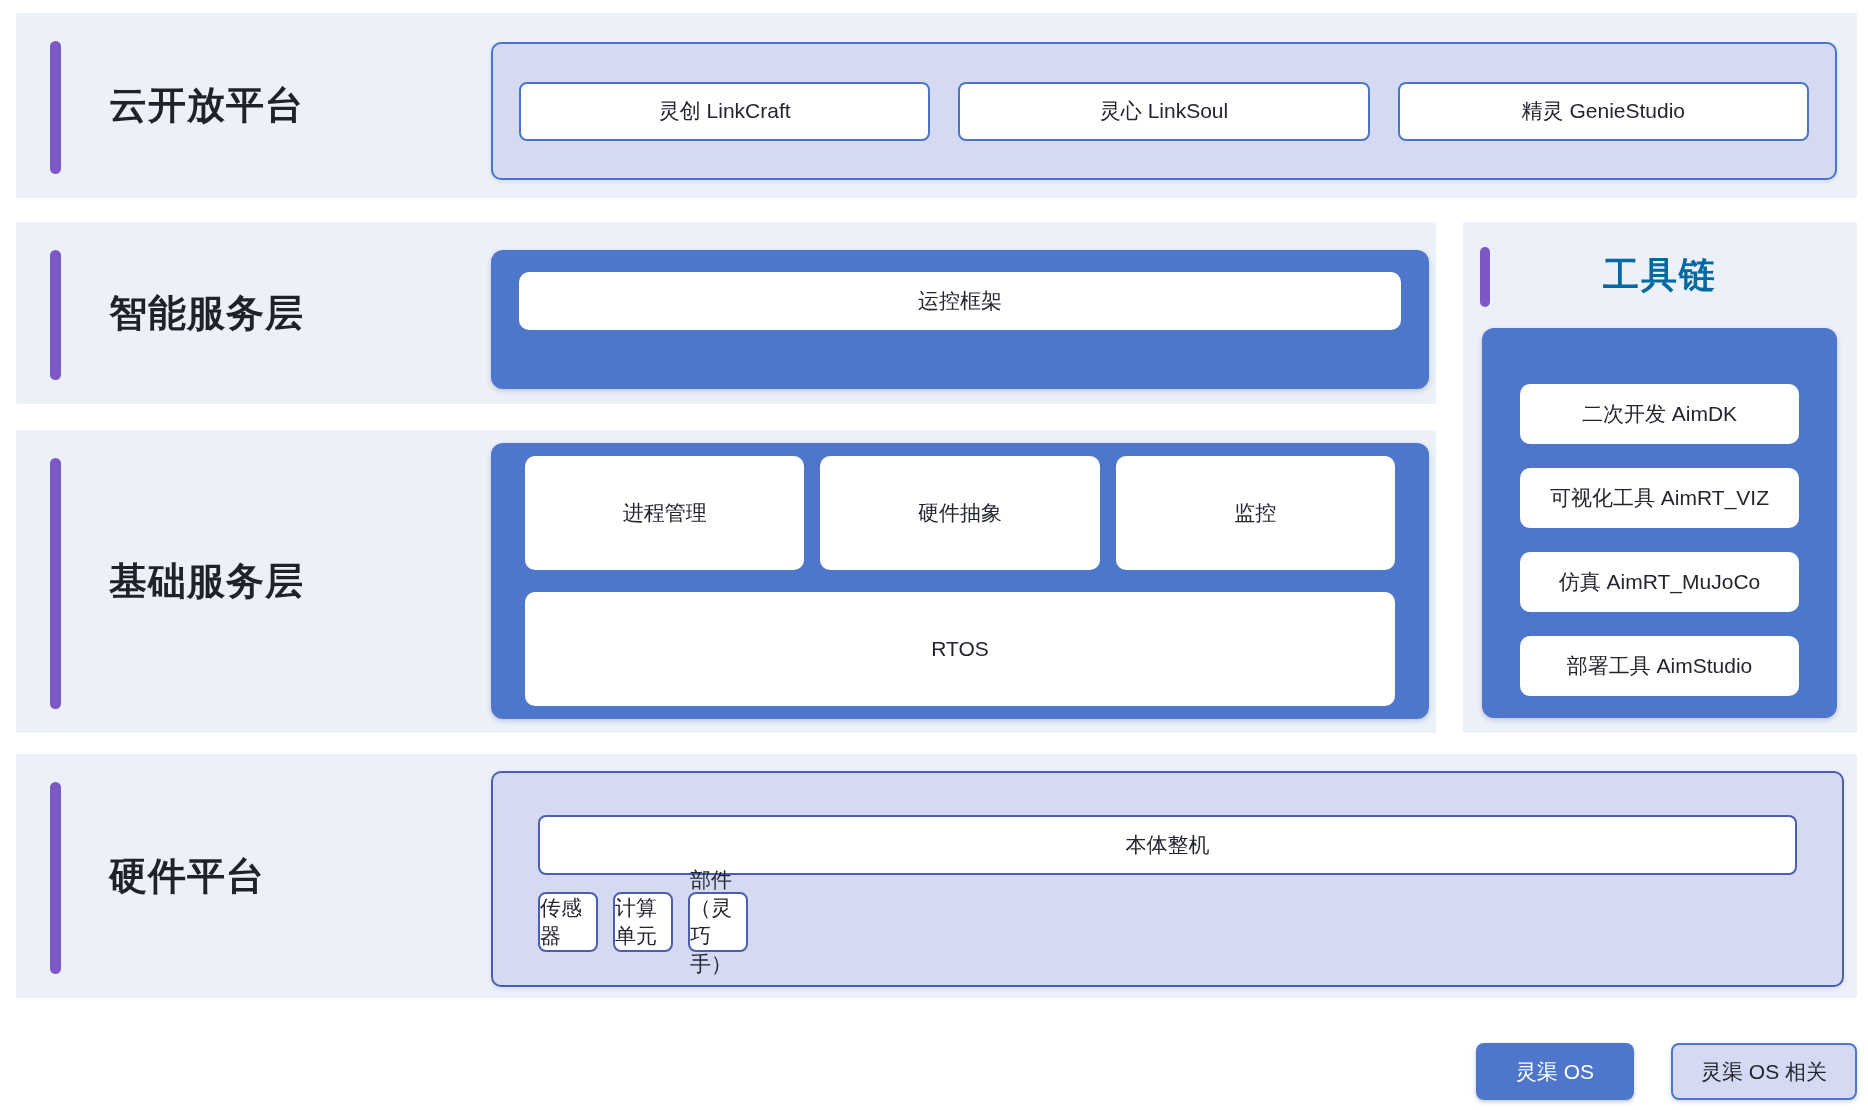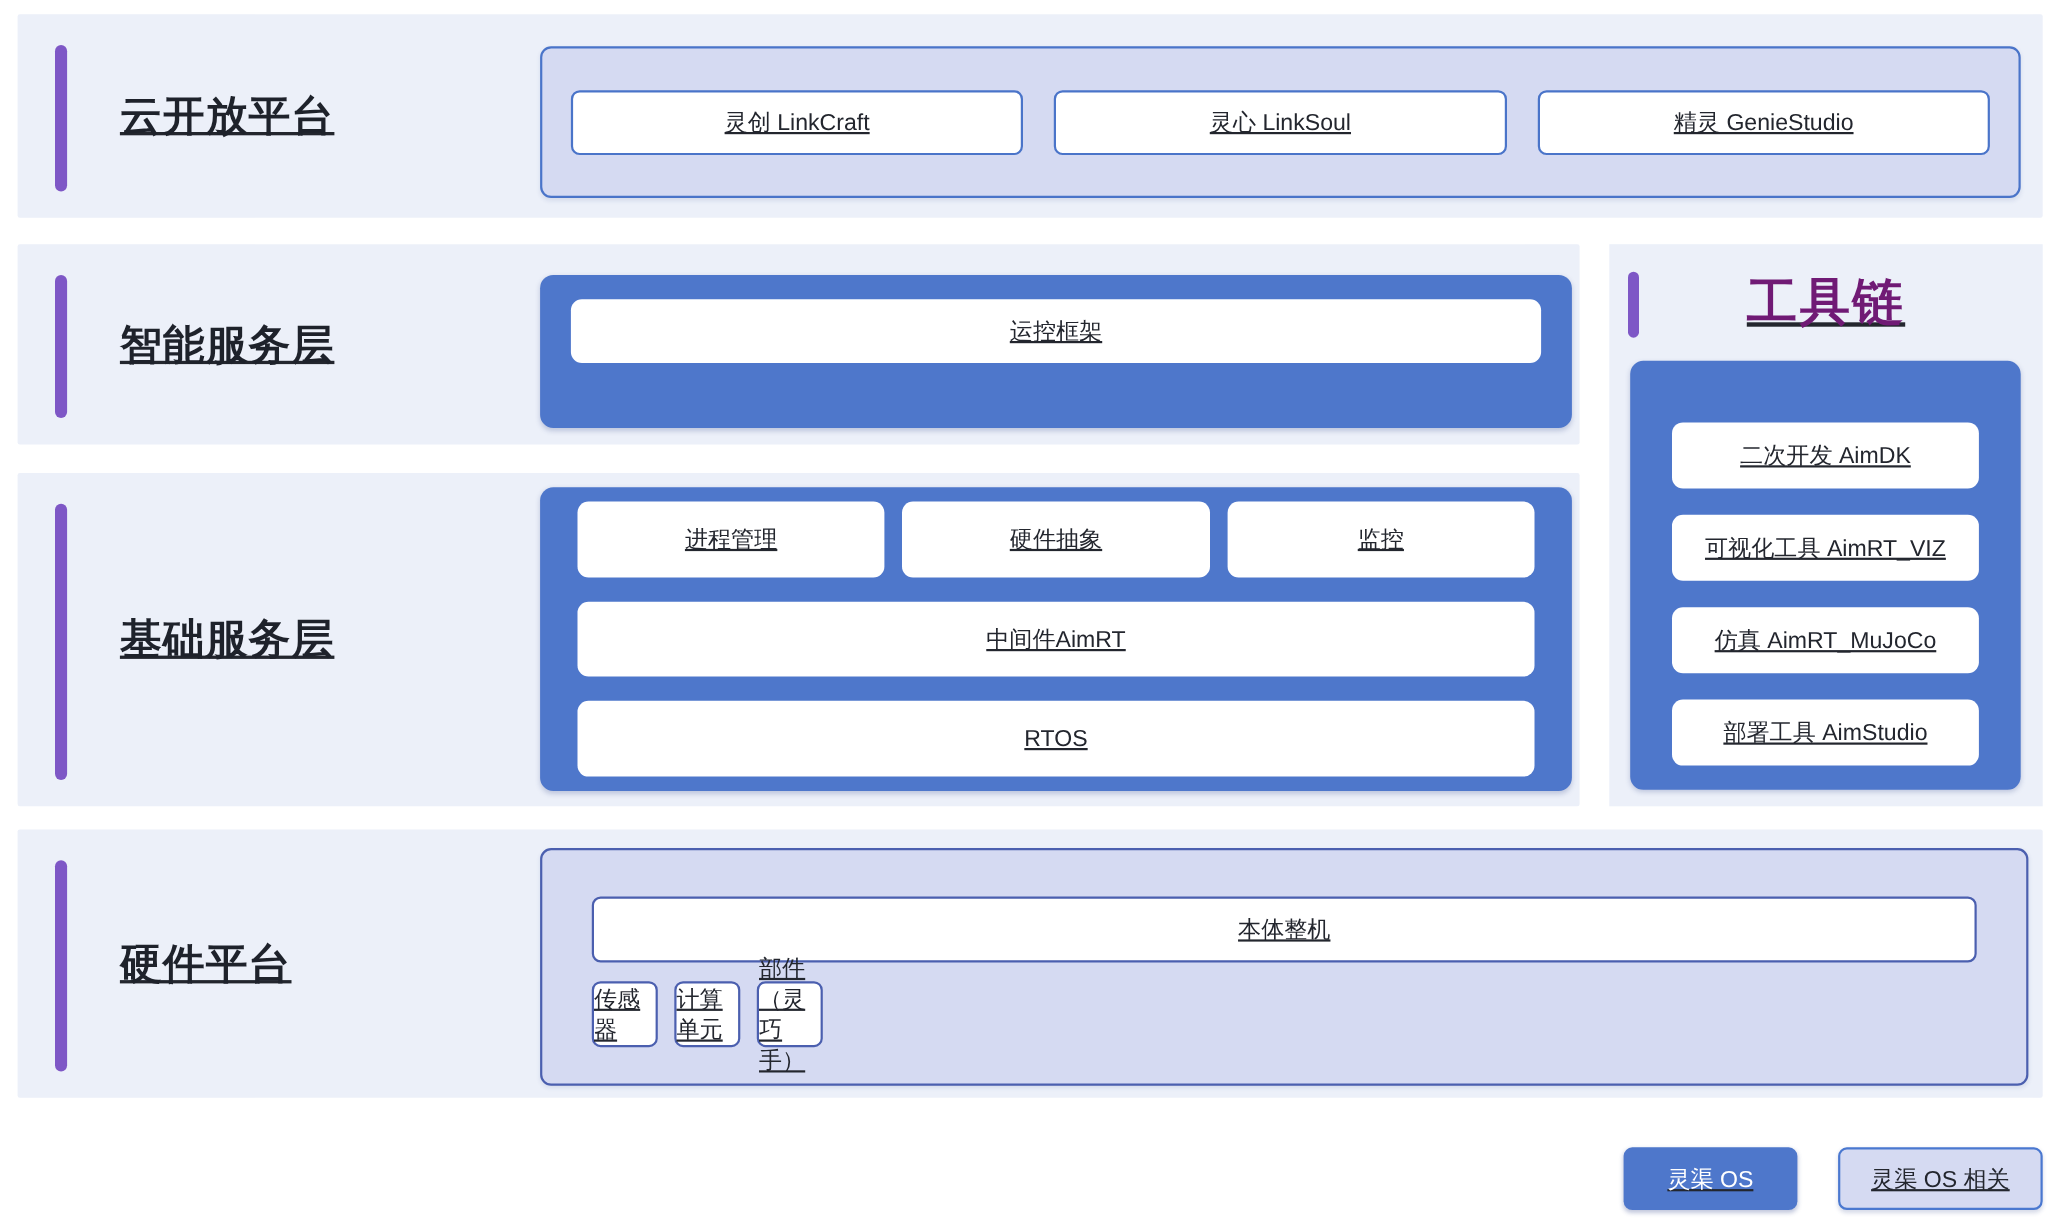--- a/index.html
+++ b/index.html
@@ -12,21 +12,21 @@
     --text:#23262E;
   }
   *{margin:0;padding:0;box-sizing:border-box;}
   html,body{background:#ffffff;}
   body{
     width:1868px;height:1110px;
     font-family:"Liberation Sans","DejaVu Sans",sans-serif;
     color:var(--text);
     overflow:hidden;
   }
-  .page{width:1868px;height:1110px;padding:13px 11px 0 16px;text-decoration:underline;}
+  .page{width:1868px;height:1110px;padding:13px 11px 0 16px;}
 
   .panel{
     background:var(--panel);
     border-radius:2px;
     display:flex;
     width:100%;
   }
   .title-block{
     width:475px;
     flex:0 0 475px;
@@ -130,21 +130,21 @@
     position:relative;
     display:flex;align-items:center;justify-content:center;
   }
   .tool-head .accent-bar{
     position:absolute;
     left:17px;top:25px;
     width:10px;height:60px;
     margin:0;
   }
   .tool-title{
-    font-size:46px;font-weight:700;color:#701a75;letter-spacing:2px;
+    font-size:36px;font-weight:700;color:#0369a1;letter-spacing:2px;
   }
   .tool-body{
     margin:0 20px 15px 19px;
     flex:1;
     background:var(--blue);
     border-radius:12px;
     padding:56px 38px 20px 38px;
     display:flex;flex-direction:column;gap:24px;
     box-shadow:0 2px 5px rgba(50,70,140,0.25);
   }
@@ -236,23 +236,20 @@
           <span class="accent-bar"></span>
           <h2 class="sec-title">基础服务层</h2>
         </div>
         <div class="container-blue">
           <div class="brow">
             <div class="box-plain">进程管理</div>
             <div class="box-plain">硬件抽象</div>
             <div class="box-plain">监控</div>
           </div>
           <div class="brow">
-            <div class="box-plain">中间件AimRT</div>
-          </div>
-          <div class="brow">
             <div class="box-plain">RTOS</div>
           </div>
         </div>
       </section>
     </div>
 
     <div class="tool-col">
       <section class="tool-panel">
         <div class="tool-head">
           <span class="accent-bar"></span>

